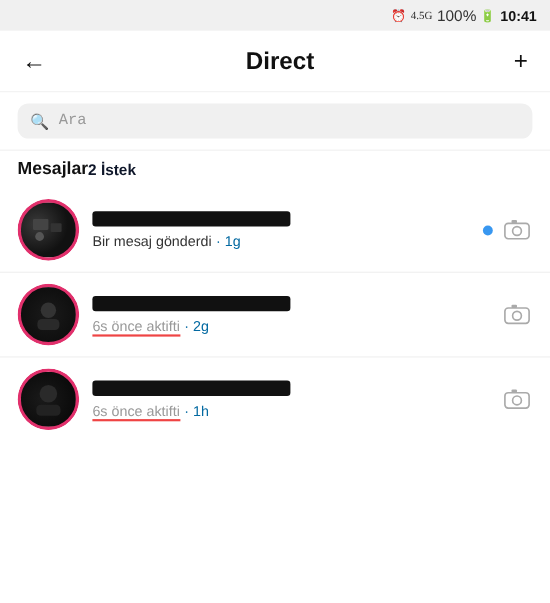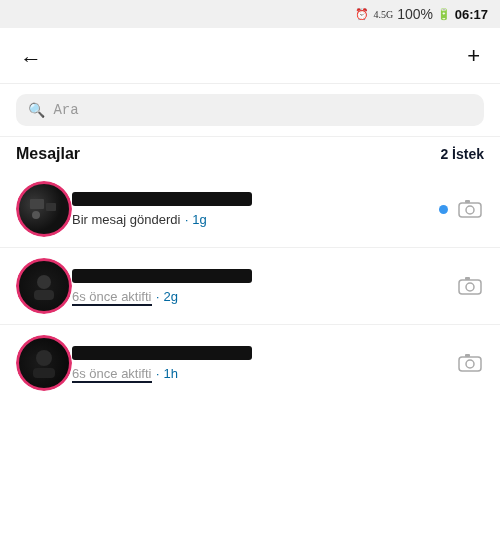--- a/index.html
+++ b/index.html
@@ -76,21 +76,21 @@
     .search-placeholder {
       color: #999;
       font-size: 14px;
       font-family: Liberation Mono, monospace;
     }
 
     
     .section-header {
       display: flex;
       align-items: center;
-      justify-content: space-between;
+      justify-content: flex-start;
       padding: 8px 16px 8px 16px;
     }
     .section-title {
       font-size: 16px;
       font-weight: 700;
       color: #111;
     }
     .section-action {
       font-size: 14px;
       font-weight: 600;
@@ -106,20 +106,21 @@
     }
 
     
     .messages-list {
       padding: 0;
     }
     .message-item {
       display: flex;
       align-items: center;
       padding: 10px 16px;
+      gap: 12px;
       position: relative;
     }
 
     
     .avatar {
       width: 56px;
       height: 56px;
       border-radius: 50%;
       flex-shrink: 0;
       overflow: hidden;
@@ -167,21 +168,21 @@
     }
     .message-status .time {
       color: #0369a1;
     }
     .message-status-bold {
       font-size: 13px;
       color: #333;
       font-weight: 500;
     }
     .yellow-underline {
-      border-bottom: 2px solid #0f172a;
+      border-bottom: 2px solid #ef4444;
       display: inline;
     }
 
     
     .message-right {
       display: flex;
       align-items: center;
       gap: 8px;
       flex-shrink: 0;
     }
@@ -203,28 +204,29 @@
   </style>
 </head>
 <body>
 
 <div class="status-bar">
   <div class="status-icons">
     <span>⏰</span>
     <span style="font-size:10px;font-family:Liberation Serif, serif;">4.5G</span>
     <span style="font-size:14px;">100%</span>
     <span>🔋</span>
-    <span class="status-time">06:17</span>
+    <span class="status-time">10:41</span>
   </div>
 </div>
 
 <div class="top-nav">
   <button class="nav-icon-btn">
     <span>←</span>
   </button>
+  <span class="top-nav-title">Direct</span>
   <button class="nav-icon-btn">
     <span>+</span>
   </button>
 </div>
 
 <div class="search-bar">
   <div class="search-input-wrap">
     <span style="color:#aaa; font-size:14px;">🔍</span>
     <span class="search-placeholder">Ara</span>
   </div>

